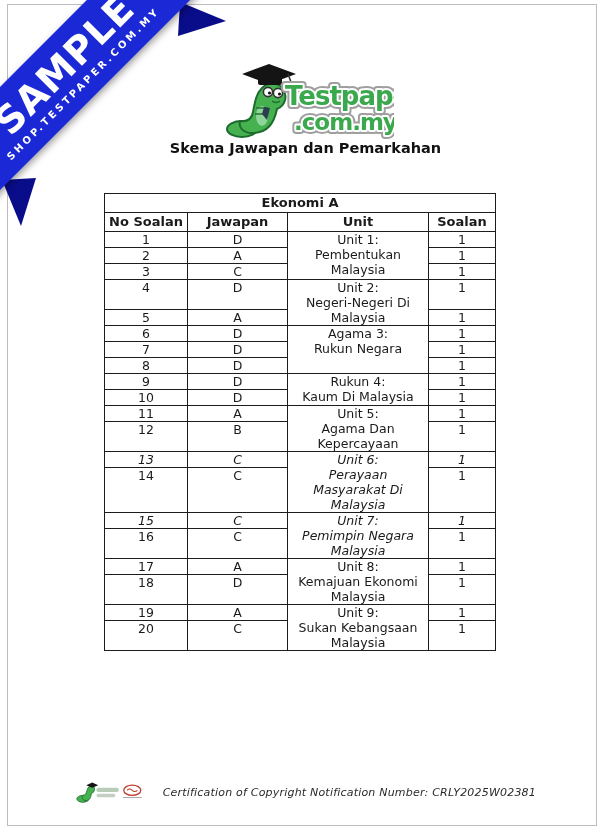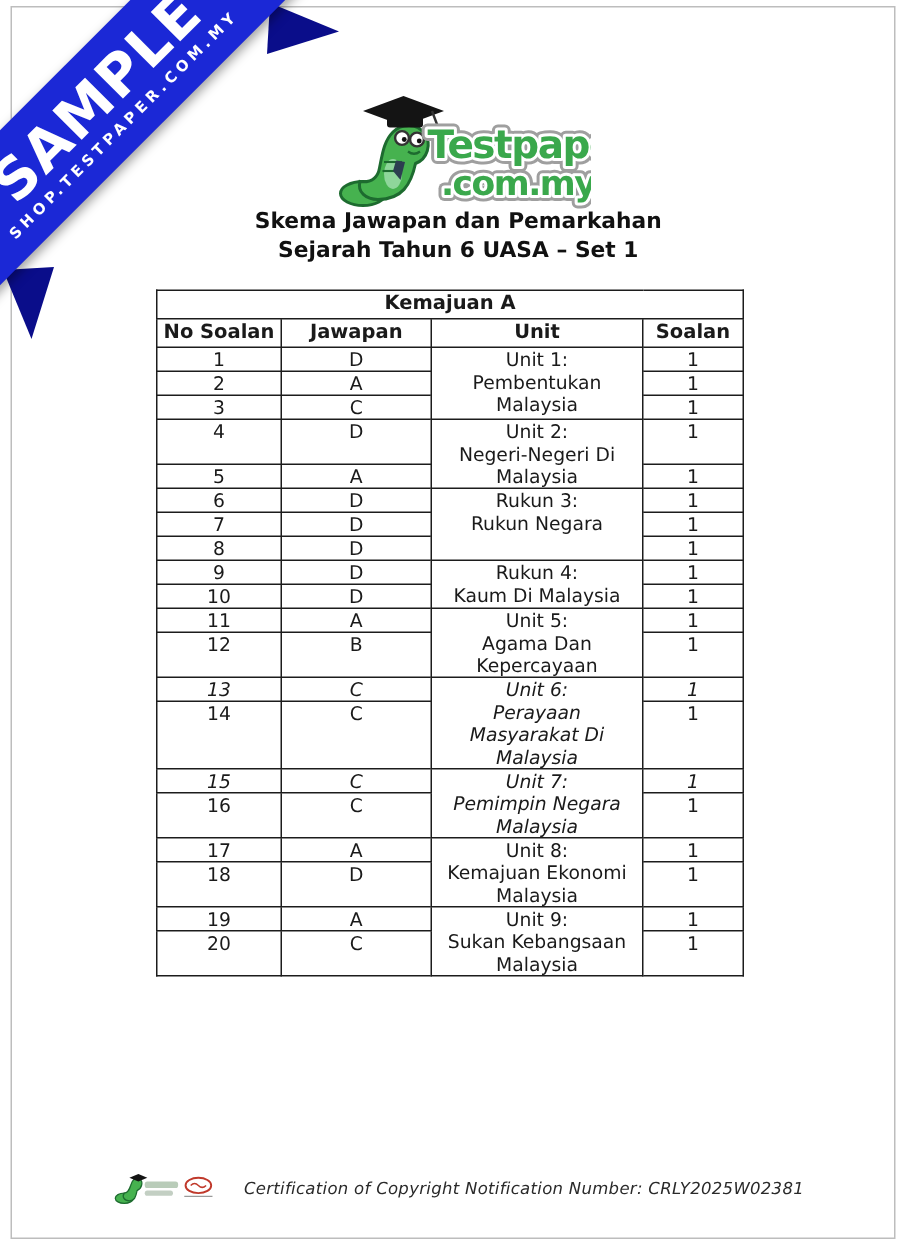--- a/index.html
+++ b/index.html
@@ -93,33 +93,32 @@
     <g font-family="DejaVu Sans, sans-serif" font-weight="bold">
       <text x="63" y="45" font-size="26" letter-spacing="-1" fill="none" stroke="#9f9f9f" stroke-width="8" stroke-linejoin="round" id="brand-top-outline">Testpaper</text>
       <text x="63" y="45" font-size="26" letter-spacing="-1" fill="#3aa84c" stroke="#ffffff" stroke-width="4" paint-order="stroke" stroke-linejoin="round" id="brand-top-text">Testpaper</text>
       <text x="72" y="70" font-size="23" letter-spacing="-1" fill="none" stroke="#9f9f9f" stroke-width="8" stroke-linejoin="round" id="brand-bottom-outline">.com.my</text>
       <text x="72" y="70" font-size="23" letter-spacing="-1" fill="#3aa84c" stroke="#ffffff" stroke-width="4" paint-order="stroke" stroke-linejoin="round" id="brand-bottom-text">.com.my</text>
     </g>
   </svg>
 
   <div class="doc-title">
     <div>Skema Jawapan dan Pemarkahan</div>
-    <div>Sejarah Tahun 6 UASA – Set 1</div>
   </div>
 
   <table class="answers">
     <colgroup>
       <col style="width:83px">
         <col style="width:100px">
         <col style="width:141px">
         <col style="width:67px">
     </colgroup>
     <thead>
       <tr>
-        <th colspan="4">Kemajuan A</th>
+        <th colspan="4">Ekonomi A</th>
       </tr>
       <tr>
         <th>No Soalan</th>
         <th>Jawapan</th>
         <th>Unit</th>
         <th>Soalan</th>
       </tr>
     </thead>
     <tbody>
         <tr style="height: 15px;">
@@ -154,21 +153,21 @@
         </tr>
         <tr style="height: 15px;">
           <td>5</td>
           <td>A</td>
           <td>1</td>
         </tr>
         <tr style="height: 15px;">
           <td>6</td>
           <td>D</td>
           <td class="unit" rowspan="3">
-            <div>Rukun 3:</div>
+            <div>Agama 3:</div>
             <div>Rukun Negara</div>
           </td>
           <td>1</td>
         </tr>
         <tr style="height: 15px;">
           <td>7</td>
           <td>D</td>
           <td>1</td>
         </tr>
         <tr style="height: 15px;">

